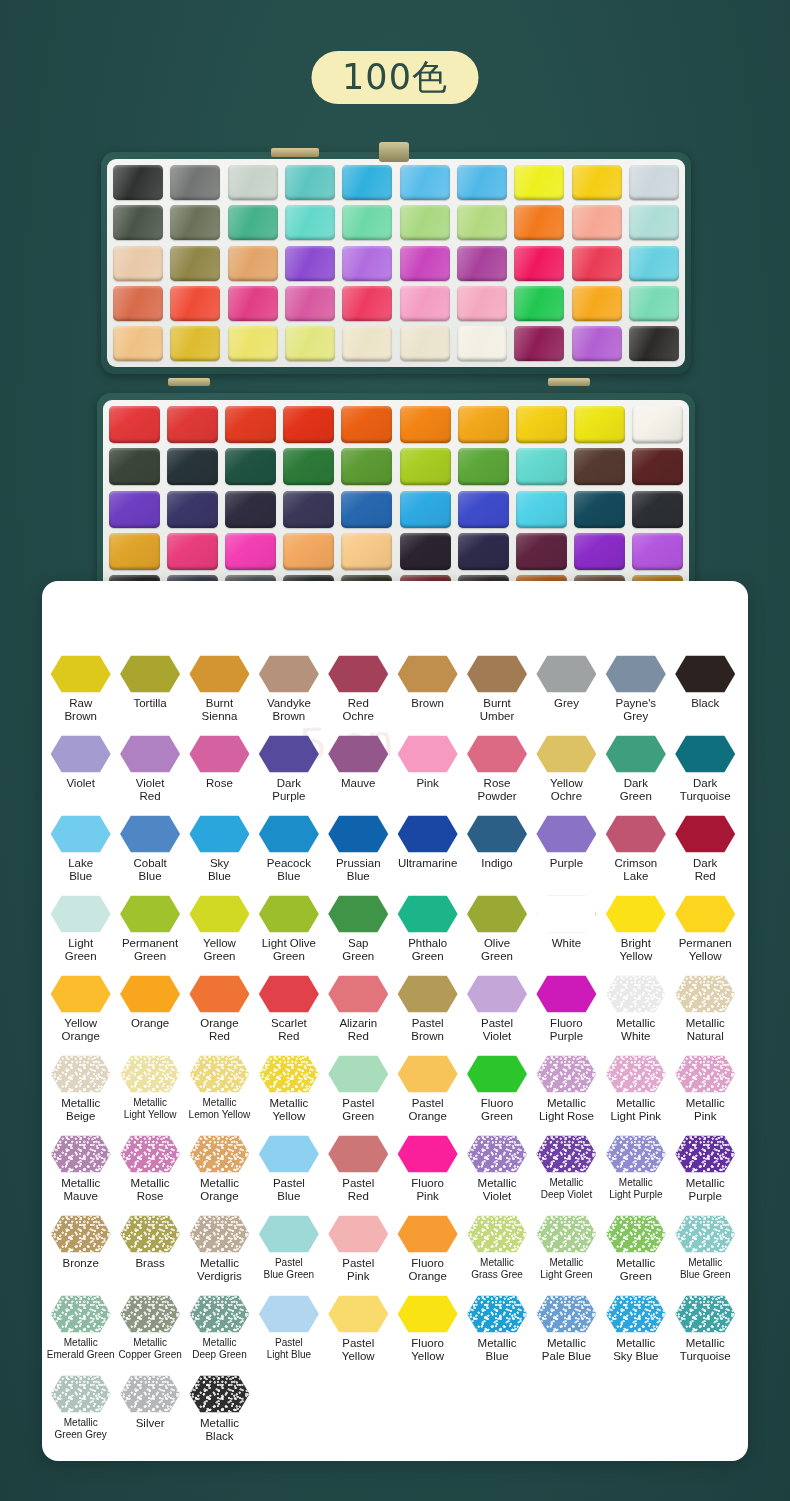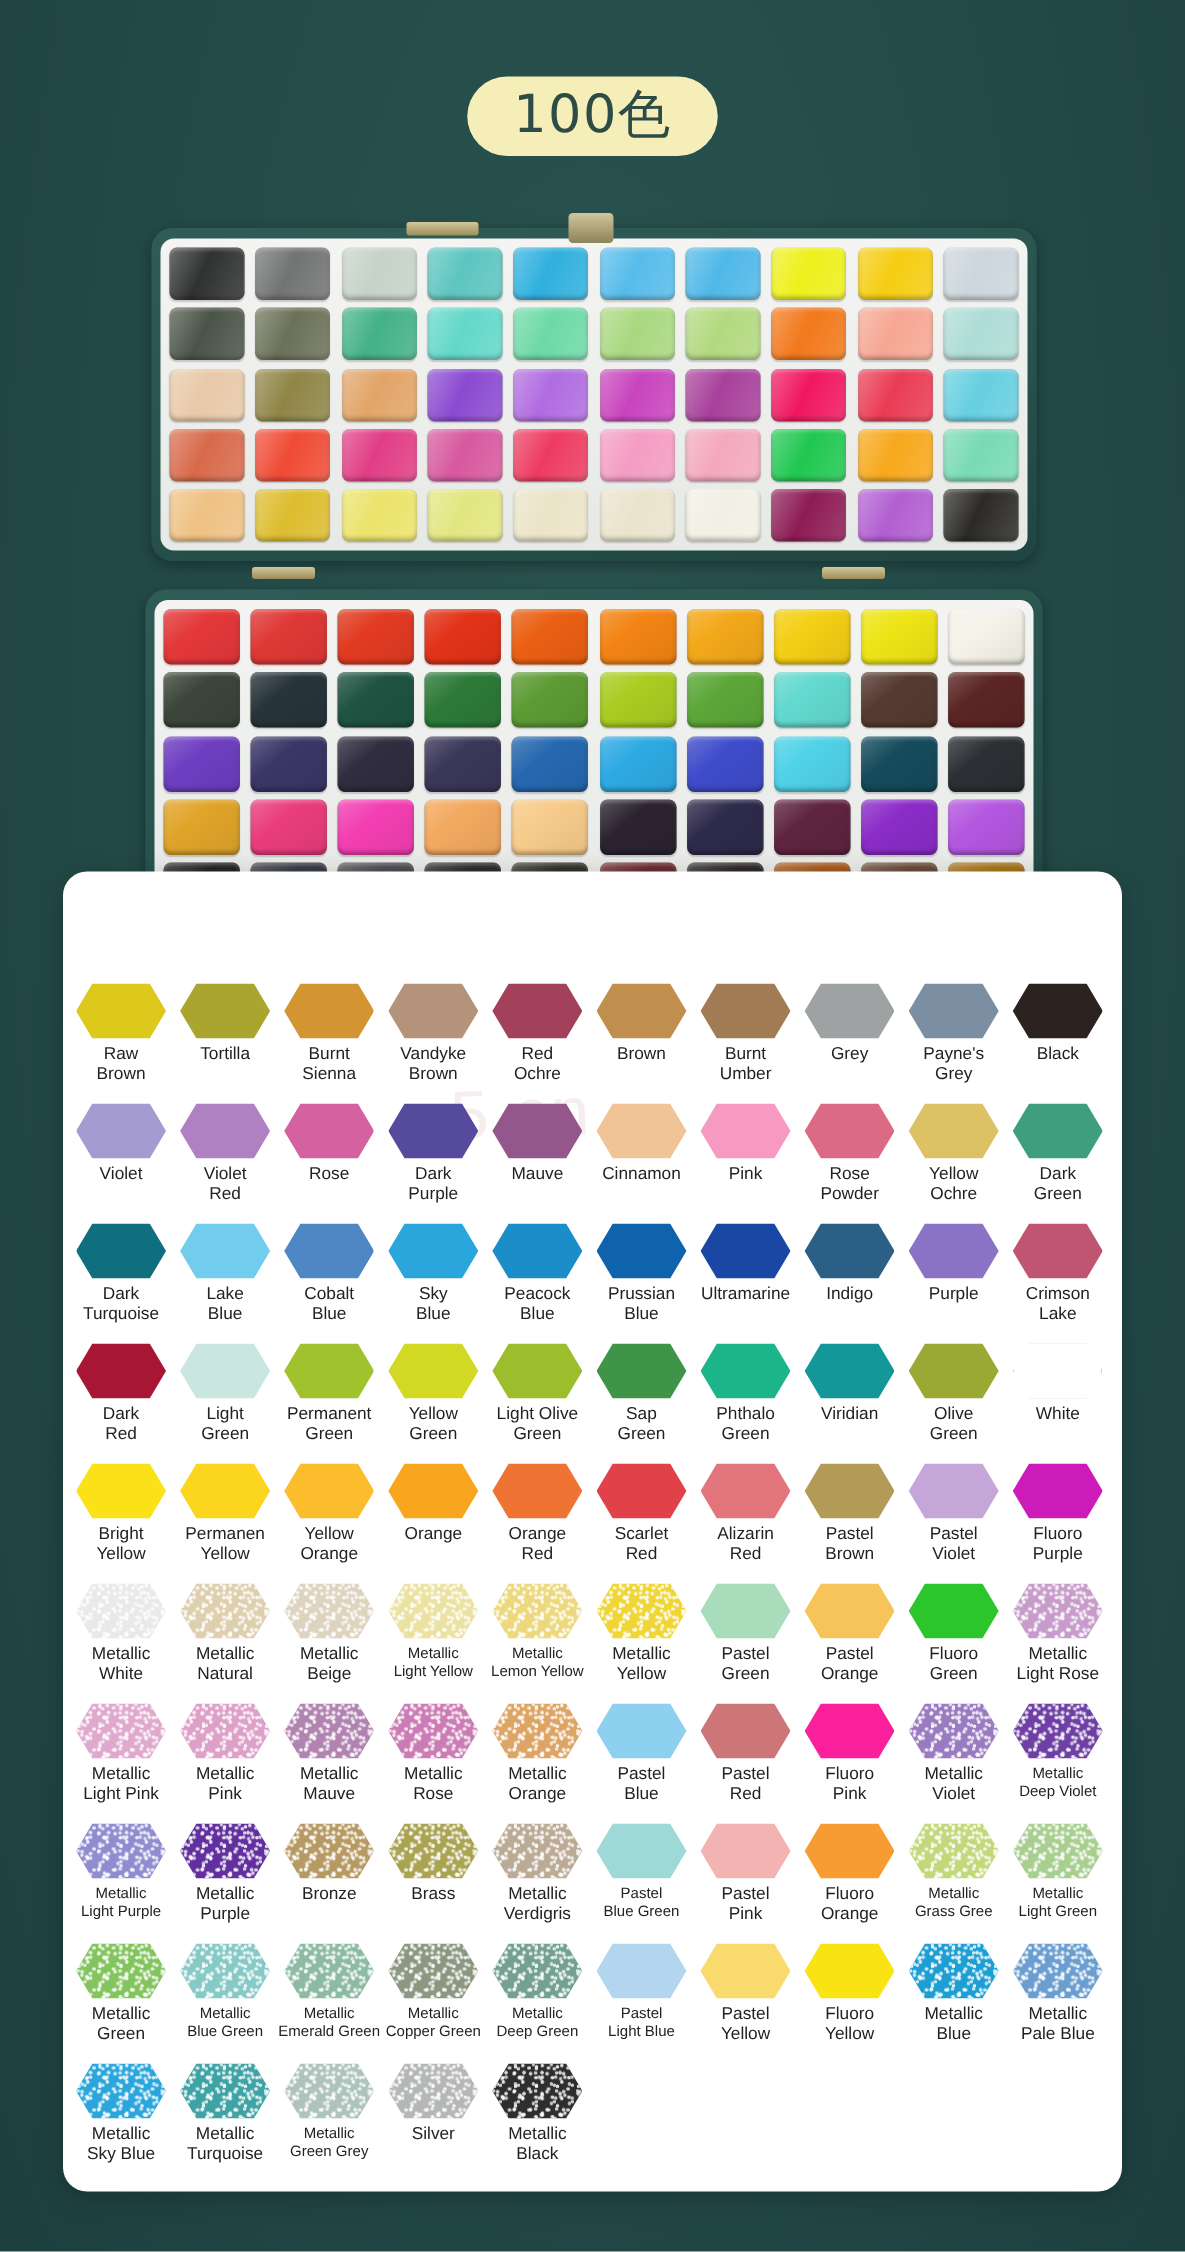--- a/index.html
+++ b/index.html
@@ -374,24 +374,20 @@
     <div class="swatch-cell">
       <div class="chip" style="background: rgb(85, 74, 155);"></div>
       <div class="chip-label">Dark
 Purple</div>
     </div>
     <div class="swatch-cell">
       <div class="chip" style="background: rgb(148, 87, 139);"></div>
       <div class="chip-label">Mauve</div>
     </div>
     <div class="swatch-cell">
-      <div class="chip" style="background: rgb(240, 196, 150);"></div>
-      <div class="chip-label">Cinnamon</div>
-    </div>
-    <div class="swatch-cell">
       <div class="chip" style="background: rgb(247, 154, 193);"></div>
       <div class="chip-label">Pink</div>
     </div>
     <div class="swatch-cell">
       <div class="chip" style="background: rgb(221, 106, 133);"></div>
       <div class="chip-label">Rose
 Powder</div>
     </div>
     <div class="swatch-cell">
       <div class="chip" style="background: rgb(220, 193, 101);"></div>
@@ -479,24 +475,20 @@
       <div class="chip" style="background: rgb(63, 148, 72);"></div>
       <div class="chip-label">Sap
 Green</div>
     </div>
     <div class="swatch-cell">
       <div class="chip" style="background: rgb(28, 181, 138);"></div>
       <div class="chip-label">Phthalo
 Green</div>
     </div>
     <div class="swatch-cell">
-      <div class="chip" style="background: rgb(19, 151, 153);"></div>
-      <div class="chip-label">Viridian</div>
-    </div>
-    <div class="swatch-cell">
       <div class="chip" style="background: rgb(154, 168, 52);"></div>
       <div class="chip-label">Olive
 Green</div>
     </div>
     <div class="swatch-cell">
       <div class="chip outlined" style="background: rgb(255, 255, 255);"></div>
       <div class="chip-label">White</div>
     </div>
     <div class="swatch-cell">
       <div class="chip" style="background: rgb(251, 225, 24);"></div>

